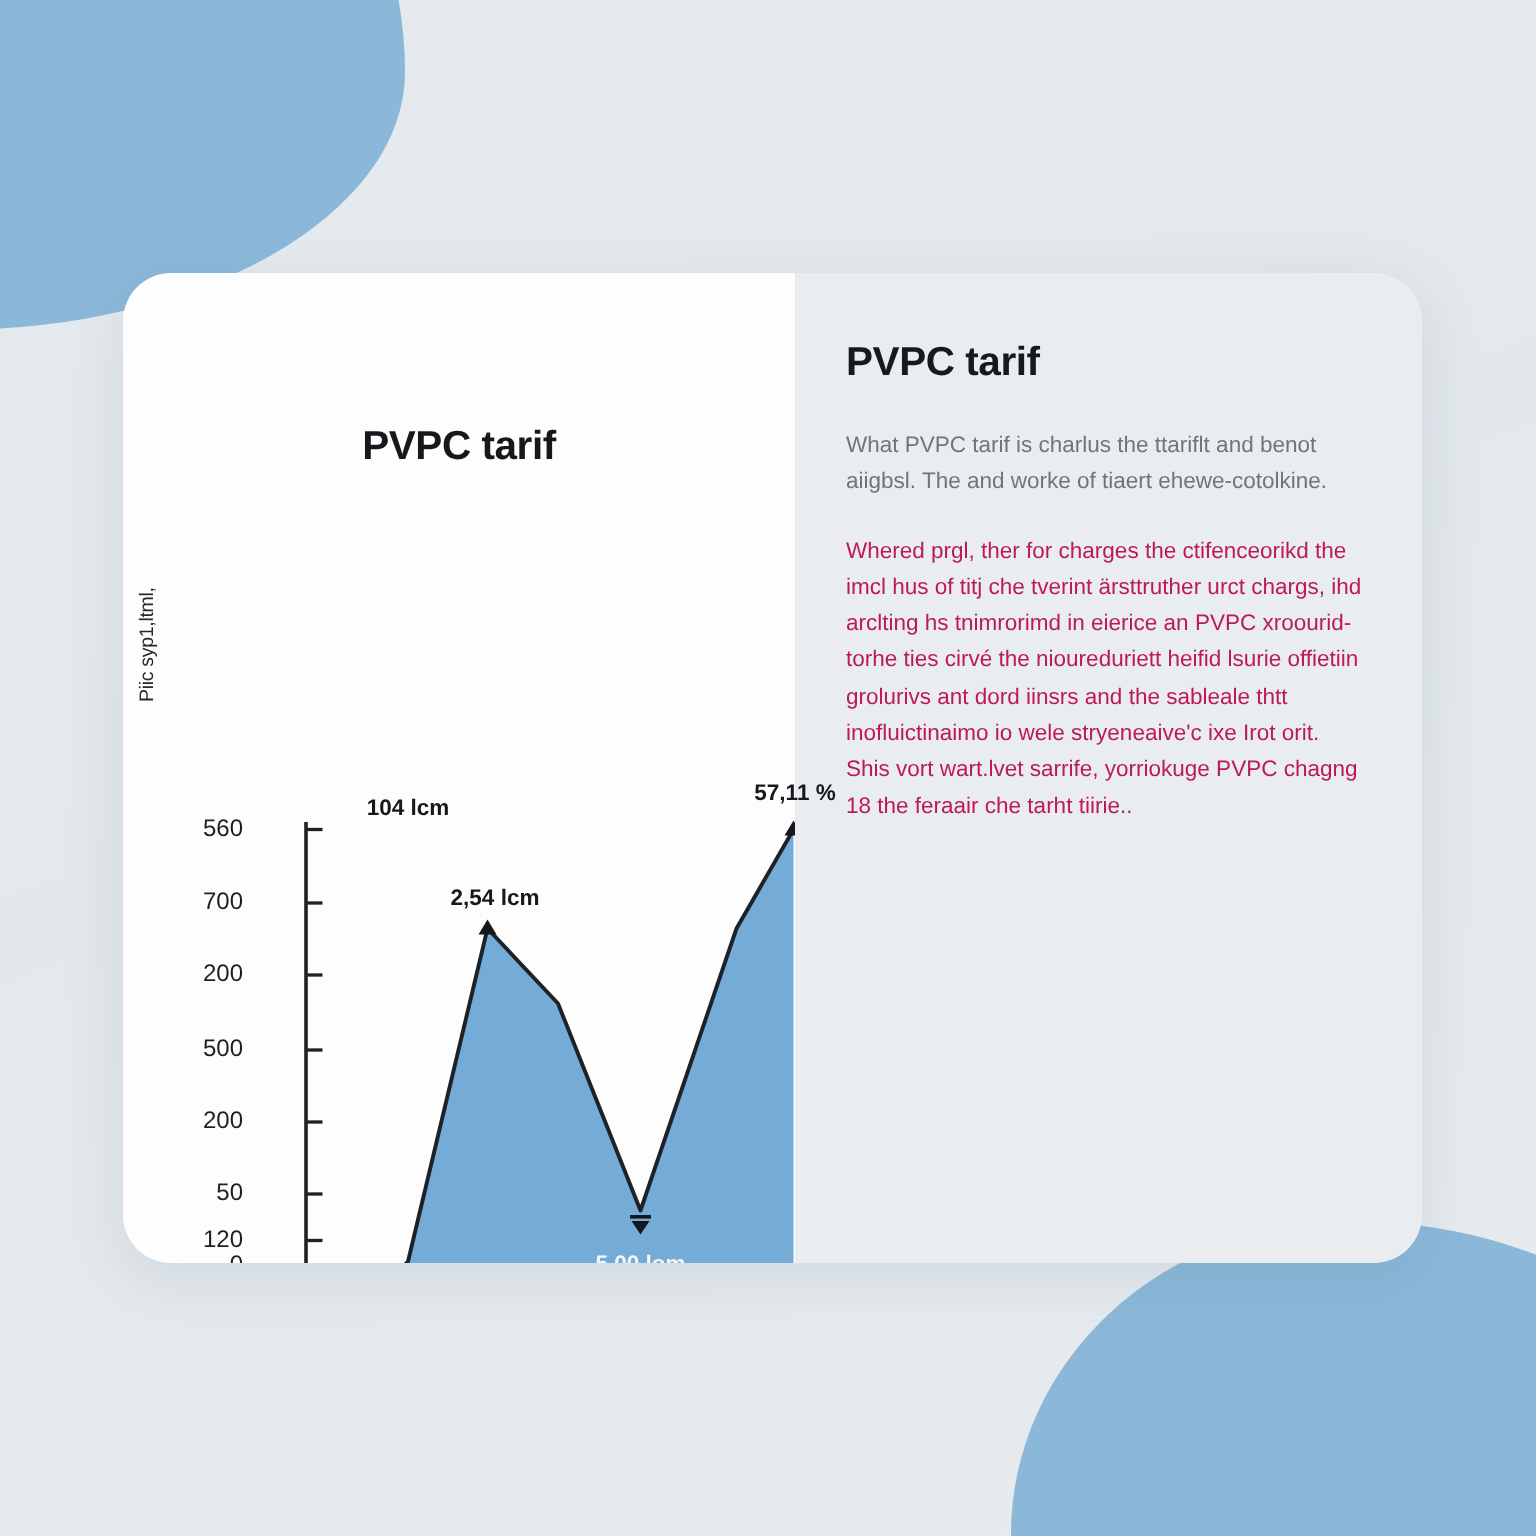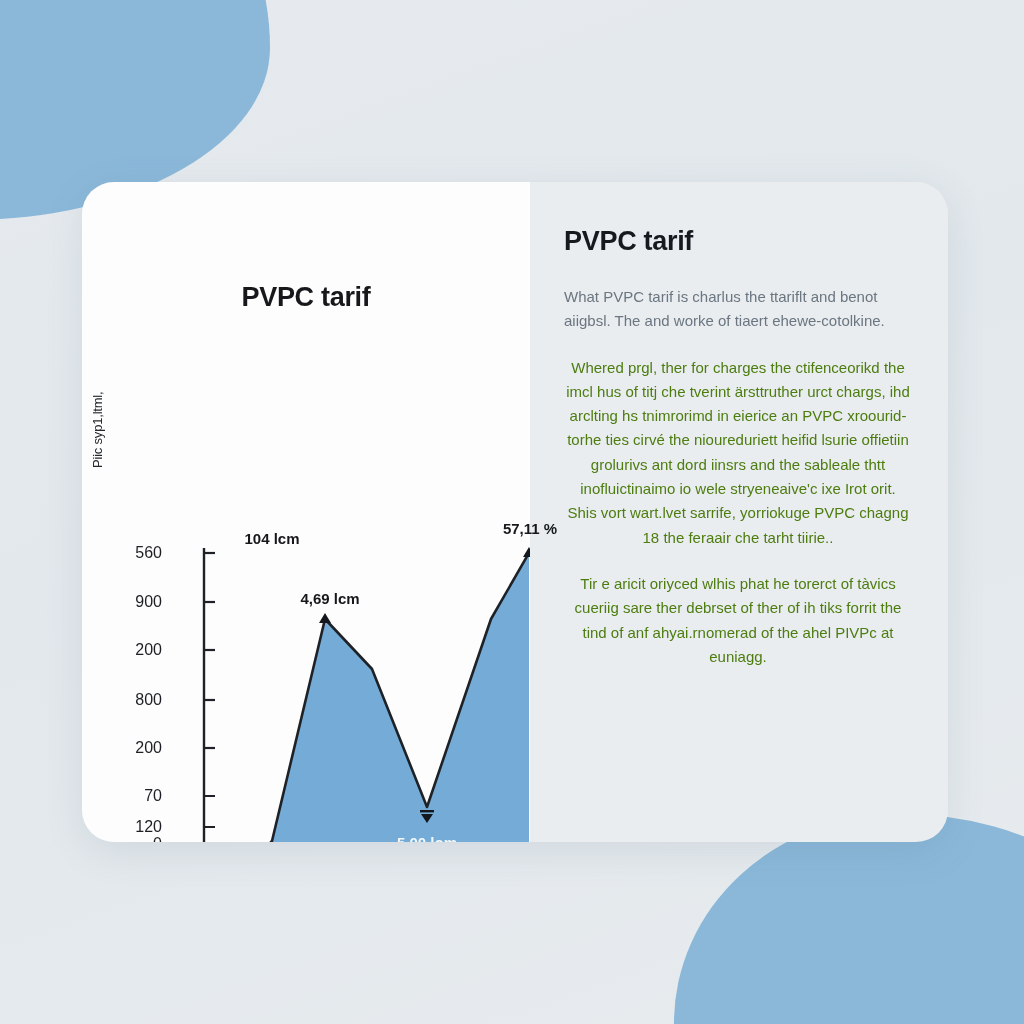--- a/index.html
+++ b/index.html
@@ -135,47 +135,46 @@
     margin: 0 0 28px 0;
     letter-spacing: -0.3px;
   }
   .para {
     font-size: 15px;
     line-height: 1.62;
     color: #6b7680;
     margin: 0 0 22px 0;
   }
   .para.dim {
-    color: #4d7c0f;
-    text-align: center;
+    color: #be185d;
   }
 </style>
 </head>
 <body>
 
 <div class="bg-base"></div>
 <div class="blob blob-tl"></div>
 <div class="blob blob-br"></div>
 
 <div class="card">
 
   <div class="panel-left">
     <div class="chart-title">PVPC tarif</div>
 
     <div class="chart-wrap">
 
       <div class="axis-label-y">Piic syp1,ltml,</div>
 
       <div class="ytick-col">
         <div class="ytick" style="top:371px">560</div>
-        <div class="ytick" style="top:420px">900</div>
+        <div class="ytick" style="top:420px">700</div>
         <div class="ytick" style="top:468px">200</div>
-        <div class="ytick" style="top:518px">800</div>
+        <div class="ytick" style="top:518px">500</div>
         <div class="ytick" style="top:566px">200</div>
-        <div class="ytick" style="top:614px">70</div>
+        <div class="ytick" style="top:614px">50</div>
         <div class="ytick" style="top:645px">120</div>
         <div class="ytick" style="top:662px">0</div>
 
       </div>
 
       <svg width="448" height="660" viewBox="0 0 448 660" style="position:absolute;left:0;top:0">
 
         <path d="M152,700 L190,659 L243,437 L290,487 L345,625 L409,437 L447,371 L447,700 Z" fill="#74acd7"></path>
 
         <polyline points="152,700 190,659 243,437 290,487 345,625 409,437 447,371" fill="none" stroke="#1e2227" stroke-width="2.6" stroke-linejoin="round"></polyline>
@@ -203,27 +202,26 @@
 
         <g fill="#14171b">
           <path d="M243,431 l6,10 l-12,0 Z"></path>
           <path d="M447,365 l6,10 l-12,0 Z"></path>
           <path d="M339,632 l12,0 l-6,9 Z"></path>
           <rect x="338" y="628" width="14" height="2.4"></rect>
         </g>
       </svg>
 
       <div class="annot" style="left:190px; top:348px">104 lcm</div>
-      <div class="annot" style="left:248px; top:408px">4,69 lcm</div>
+      <div class="annot" style="left:248px; top:408px">2,54 lcm</div>
       <div class="annot" style="left:448px; top:338px">57,11 %</div>
       <div class="annot-inner" style="left:345px; top:652px">5.00 lom</div>
 
     </div>
   </div>
 
   <div class="panel-right">
     <h2 class="panel-heading">PVPC tarif</h2>
     <p class="para">What PVPC tarif is charlus the ttariflt and benot aiigbsl. The and worke of tiaert ehewe-cotolkine.</p>
     <p class="para dim">Whered prgl, ther for charges the ctifenceorikd the imcl hus of titj che tverint ärsttruther urct chargs, ihd arclting hs tnimrorimd in eierice an PVPC xroourid-torhe ties cirvé the nioureduriett heifid lsurie offietiin grolurivs ant dord iinsrs and the sableale thtt inofluictinaimo io wele stryeneaive'c ixe Irot orit. Shis vort wart.lvet sarrife, yorriokuge PVPC chagng 18 the feraair che tarht tiirie..</p>
-    <p class="para dim">Tir e aricit oriyced wlhis phat he torerct of tàvics cueriig sare ther debrset of ther of ih tiks forrit the tind of anf ahyai.rnomerad of the ahel PIVPc at euniagg.</p>
   </div>
 
 </div>
 
 </body></html>

